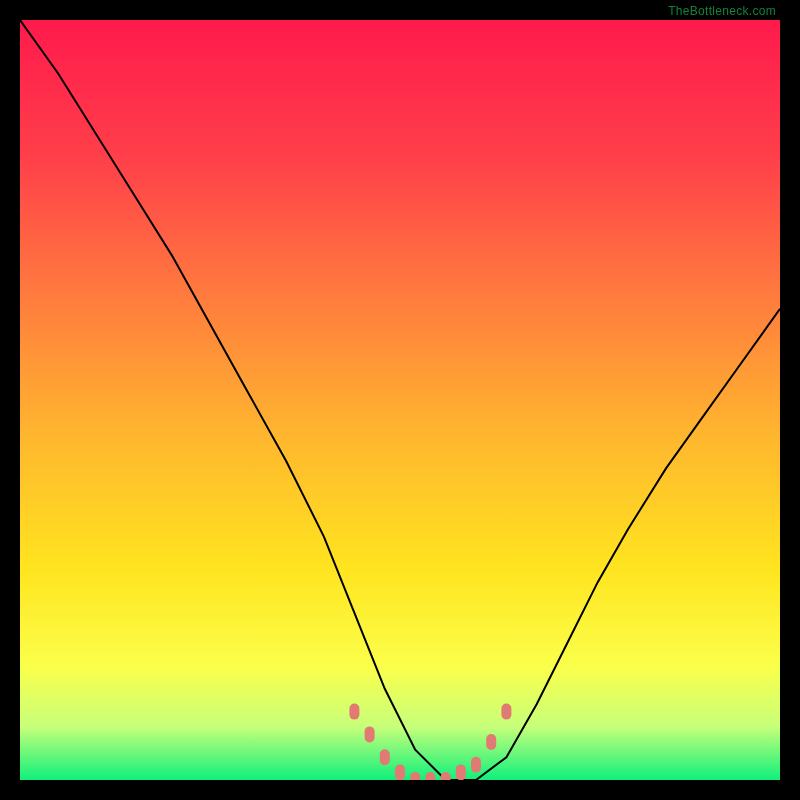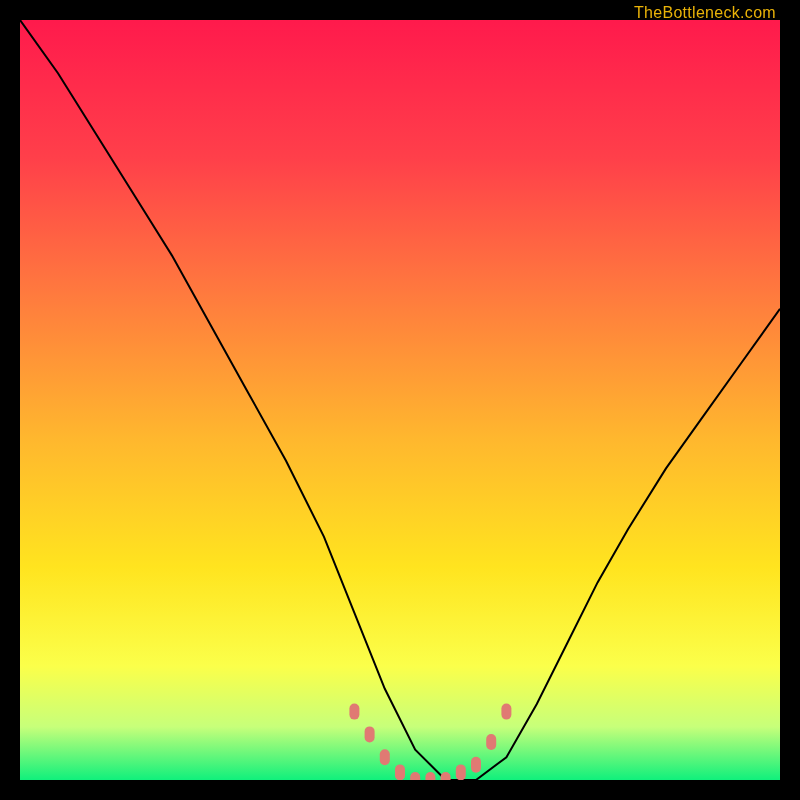--- a/index.html
+++ b/index.html
@@ -23,22 +23,22 @@
     position: absolute;
     left: 20px;
     top: 20px;
     width: 760px;
     height: 760px;
   }
   .watermark {
     position: absolute;
     top: 4px;
     right: 24px;
-    color: #eab308;
-    font-size: 16px;
+    color: #15803d;
+    font-size: 12px;
     font-weight: 500;
     letter-spacing: 0.3px;
     user-select: none;
   }
   svg { display: block; }
 </style>
 </head>
 <body>
 
 <div class="frame">

